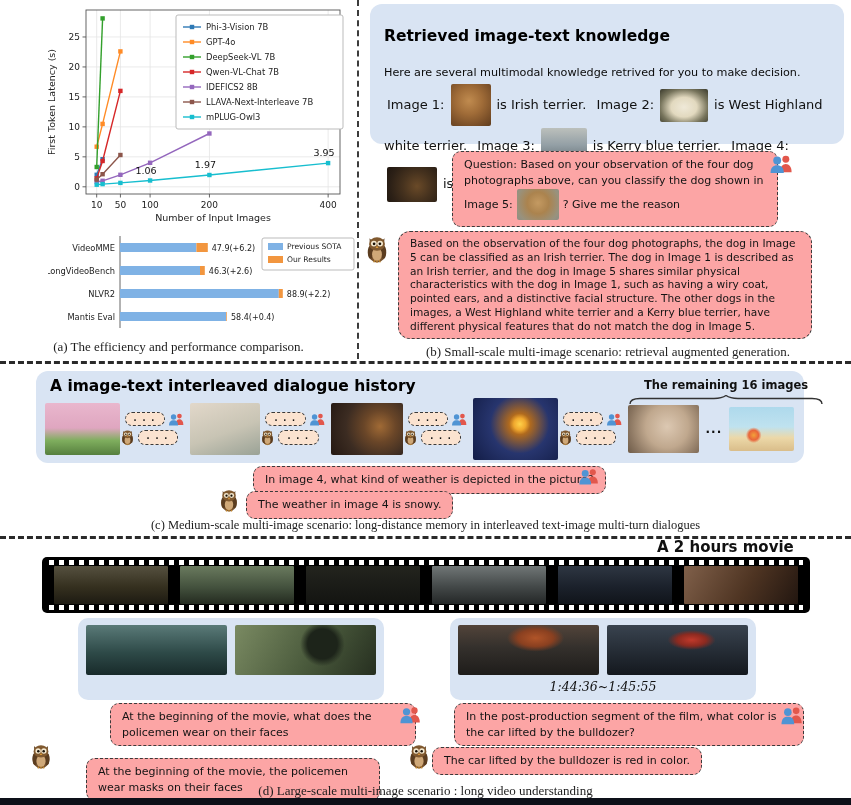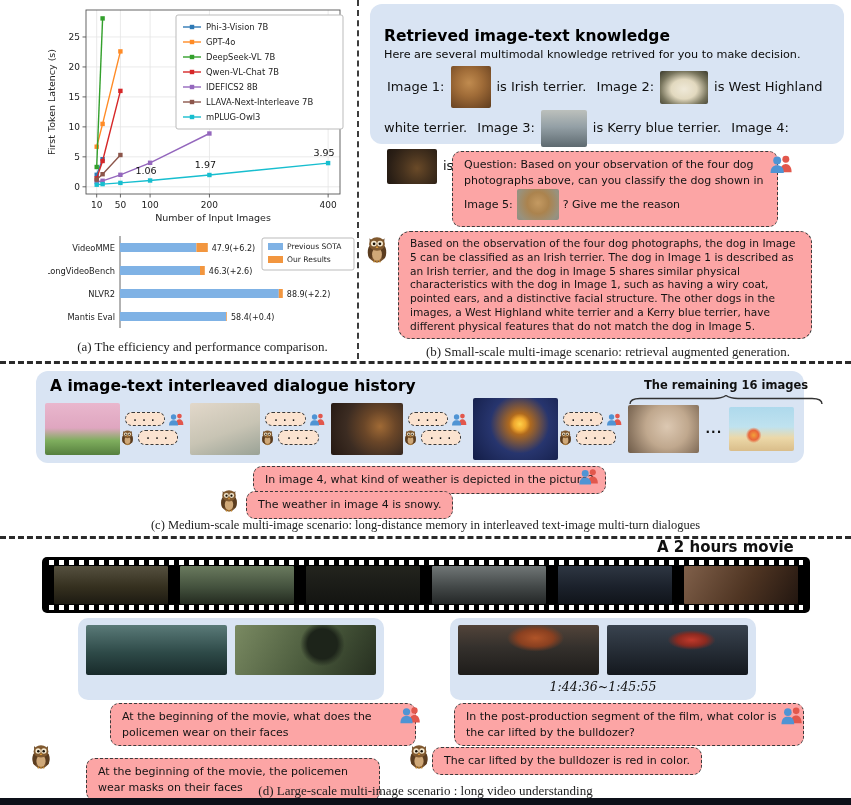--- a/index.html
+++ b/index.html
@@ -15,24 +15,24 @@
   .icon{position:absolute;}
   .icon svg{width:100%;height:100%;display:block;}
   .pic{display:inline-block;border-radius:2px;background:#999;}
   .vdiv{position:absolute;left:357px;top:0;height:359px;width:0;border-left:2.5px dashed #3c3c3c;}
   .hdiv{position:absolute;left:0;right:0;height:0;border-top:3px dashed #2a2a2a;}
   .h1{top:361px;} .h2{top:536px;}
   .bottombar{position:absolute;left:0;right:0;bottom:0;height:7px;background:#0d1019;}
   
   #line-chart{position:absolute;left:44px;top:2px;}
   #bar-chart{position:absolute;left:48px;top:230px;}
-  .capA{left:16px;top:339px;width:357px;padding-left:8px;}
+  .capA{left:0;top:339px;width:357px;}
   
   .kbox{left:370px;top:4px;width:474px;height:140px;padding:23px 14px;box-sizing:border-box;}
-  .kintro{font-size:11.2px;margin-top:3px;color:#0a0a0a;}
+  .kintro{font-size:11.2px;margin-top:21px;color:#0a0a0a;}
   .kflow{font-size:13px;margin-top:4px;line-height:1.5;}
   .kt{margin:0 3px;}
   .kflow .pic{vertical-align:middle;margin:1px 3px;}
   .ki1{width:40px;height:42px;} .ki2{width:48px;height:33px;} .ki3{width:46px;height:37px;} .ki4{width:50px;height:35px;}
   .qb{left:452px;top:151px;width:302px;}
   .q5img{width:42px;height:31px;vertical-align:middle;margin:1px 4px;}
   .uiB{left:769px;top:153px;width:25px;height:21px;}
   .owlB{left:364px;top:235px;width:26px;height:29px;}
   .ab{left:398px;top:231px;width:390px;font-size:10.6px;line-height:1.3;border-radius:12px;}
   .capB{left:365px;top:344px;width:486px;}

